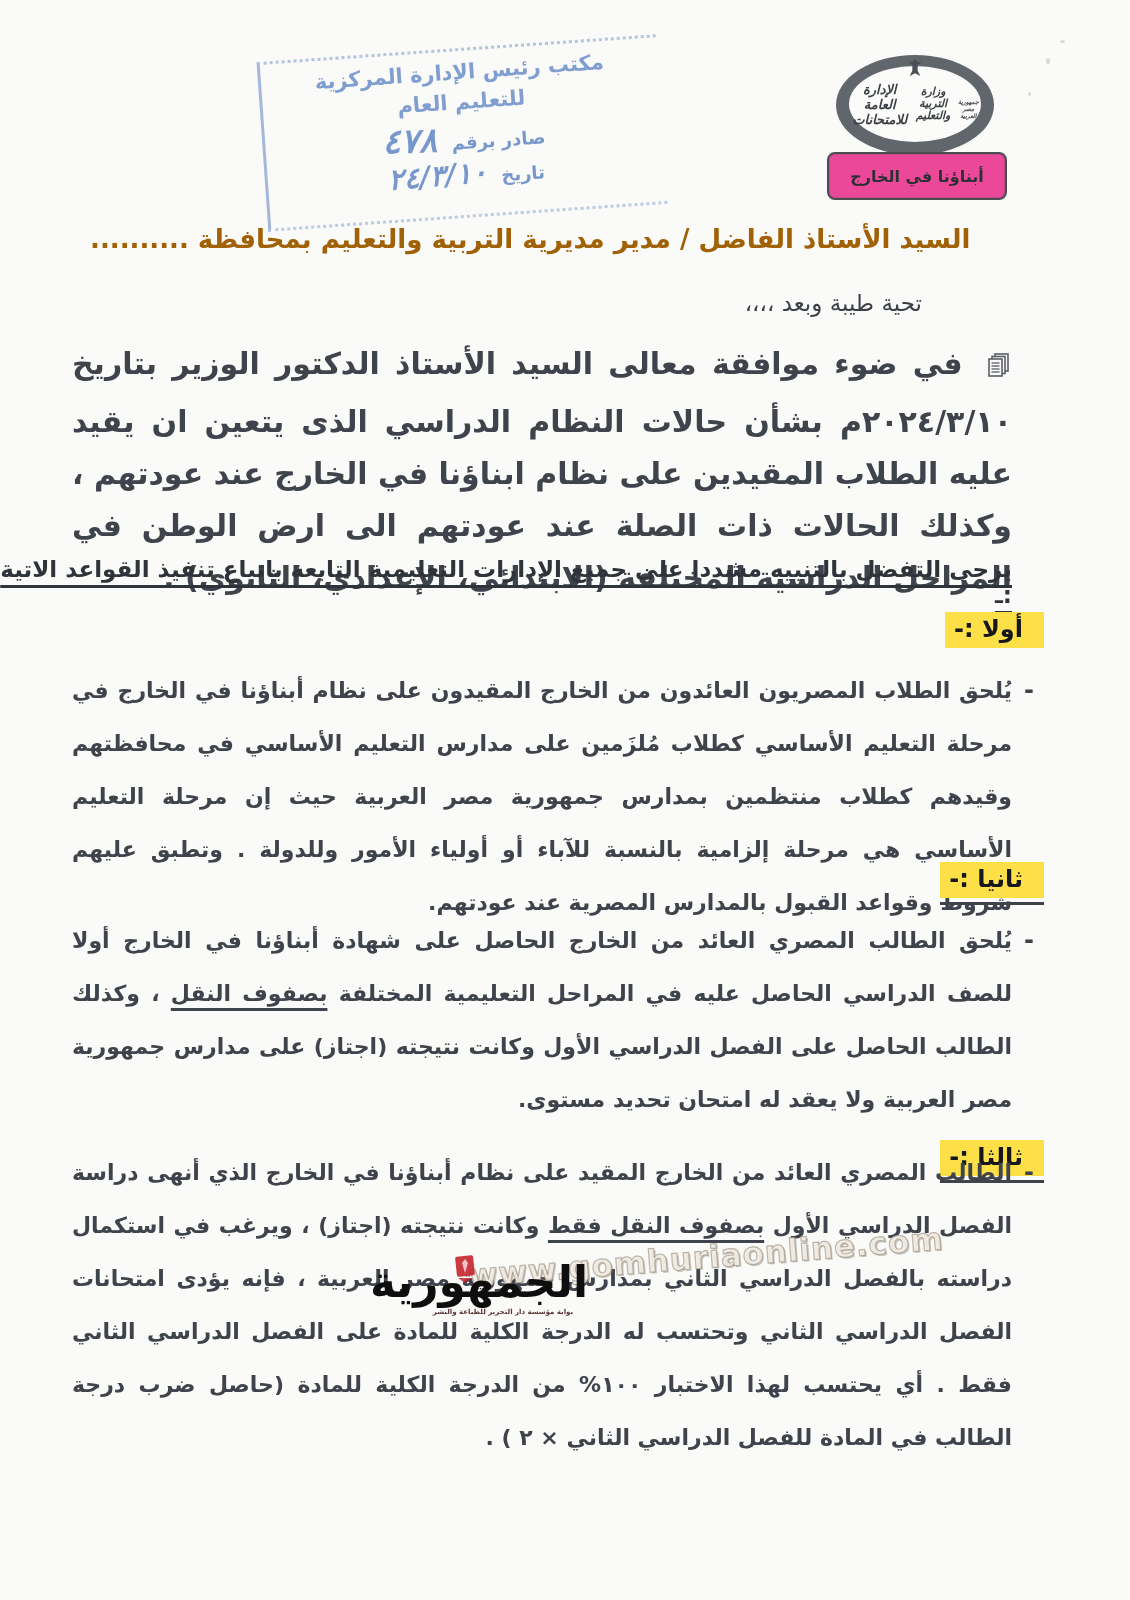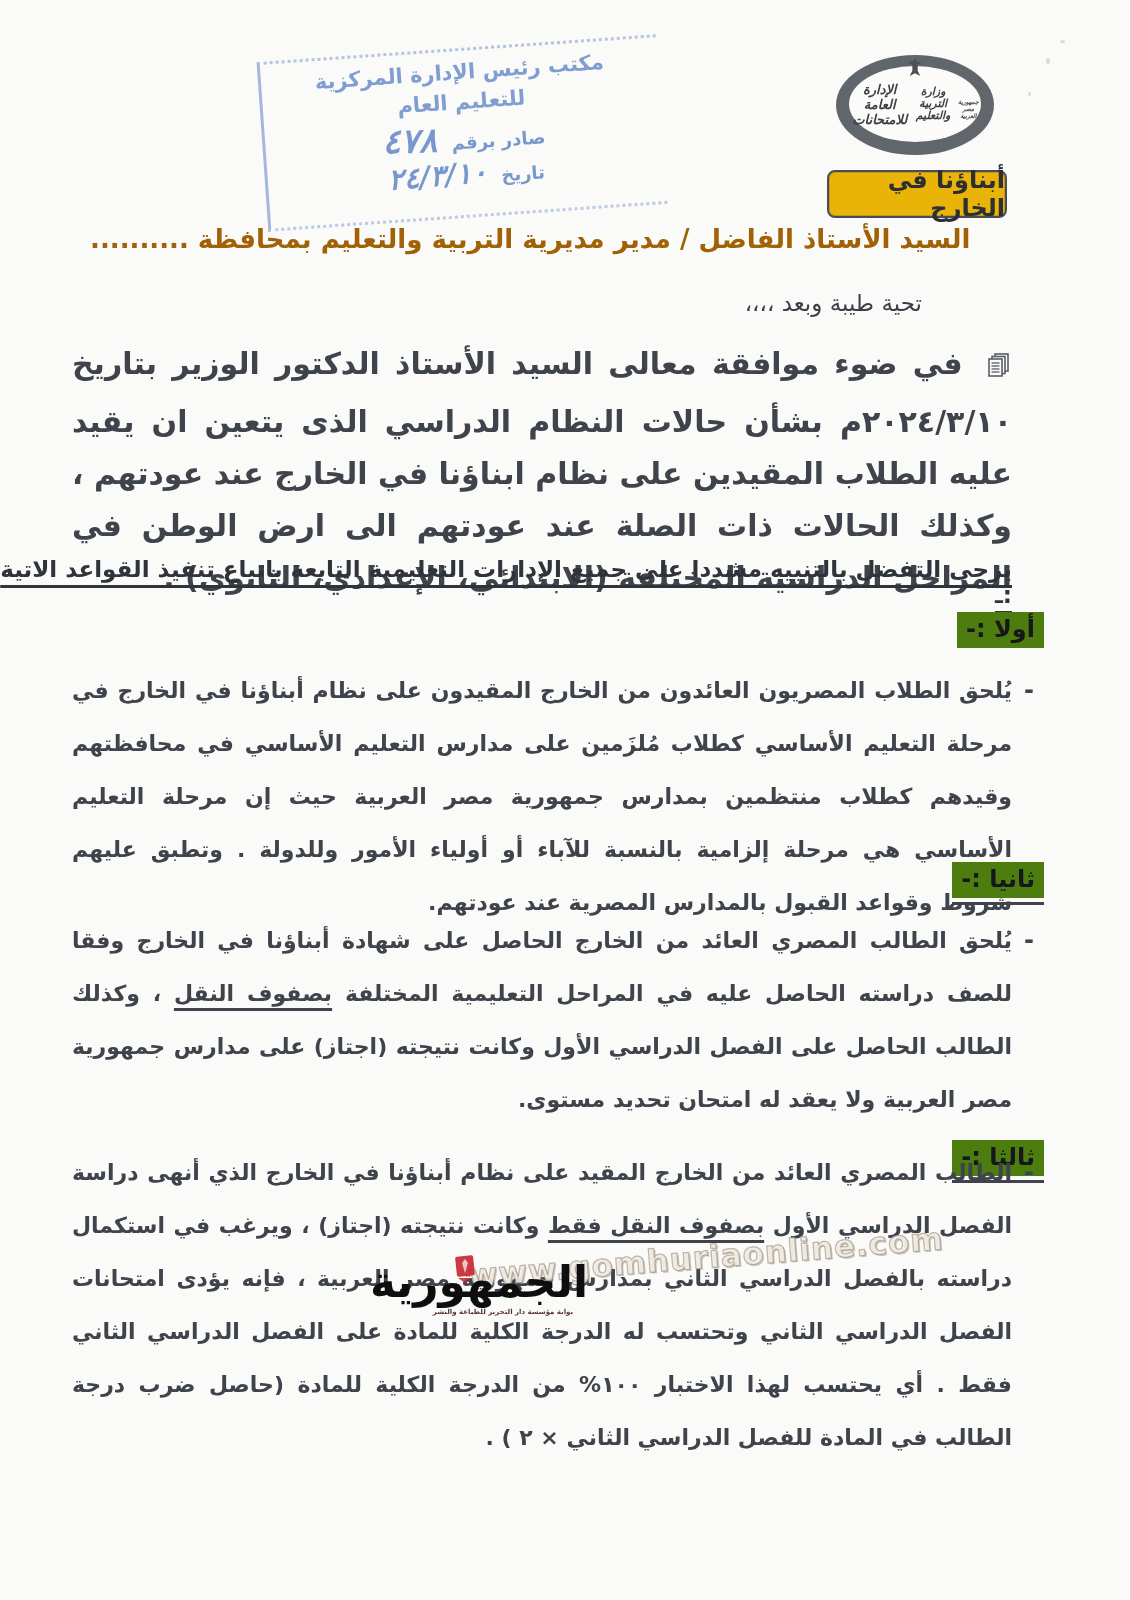--- a/index.html
+++ b/index.html
@@ -42,24 +42,23 @@
   }
   .seal-country{font-size:6px;font-weight:bold;color:#4c5056;letter-spacing:.5px;margin-top:8px;}
   .seal-ministry{font-size:11px;font-weight:bold;color:#3c4046;line-height:12px;}
   .seal-dept{font-size:13px;font-weight:bold;color:#3c4046;margin-top:1px;}
   .seal-eagle{position:absolute;left:50%;top:-8px;transform:translateX(-50%);}
   
   .badge{
     position:absolute;left:827px;top:152px;width:176px;height:44px;
     border:2.5px solid #4a4e54;border-radius:8px;
     display:flex;align-items:center;justify-content:center;
-    font-size:24px;font-weight:bold;color:#2c2f34;
+    font-size:16px;font-weight:bold;color:#2c2f34;
     box-shadow:inset 0 0 0 1px rgba(74,78,84,.25);
-    background:#eab308;
-    margin-top:18px;
+    background:#ec4899;
   }
   
   .title{
     position:absolute;right:118px;top:224px;left:90px;
     font-size:26px;font-weight:bold;color:#a16207;text-align:left;
   }
   .greeting{
     position:absolute;right:208px;top:290px;
     font-size:23px;font-weight:normal;color:#3a3e46;
   }
@@ -69,22 +68,22 @@
     text-align:justify;
   }
   .pages-ic{vertical-align:-6px;margin-left:8px;}
   .directive{
     position:absolute;right:118px;top:556px;
     font-size:23px;font-weight:bold;color:#2f333a;
     text-decoration:underline;text-decoration-thickness:2.5px;text-underline-offset:8px;
   }
   .sec-h{position:absolute;right:86px;}
   .sec-h .hl{
-    display:inline-block;background:#4d7c0f;color:#15171b;
-    font-size:24px;font-weight:bold;padding:3px 9px 5px 9px;
+    display:inline-block;background:#fde047;color:#15171b;
+    font-size:24px;font-weight:bold;padding:3px 21px 5px 9px;
   }
   .sec-h.u{border-bottom:3px solid #3f434b;padding-bottom:4px;}
   .sec-p{
     position:absolute;right:96px;left:72px;
     display:flex;gap:12px;
   }
   .sec-p .dash{font-size:24px;font-weight:bold;line-height:53px;}
   .sec-p .ptext{
     flex:1;font-size:22px;font-weight:bold;line-height:53px;text-align:justify;
   }
@@ -177,21 +176,21 @@
   <div class="sec-p" style="top:664px">
     <span class="dash">-</span>
     <span class="ptext"><span>يُلحق الطلاب المصريون العائدون من الخارج المقيدون على نظام أبناؤنا في الخارج في مرحلة التعليم الأساسي كطلاب مُلزَمين على مدارس التعليم الأساسي في محافظتهم وقيدهم كطلاب منتظمين بمدارس جمهورية مصر العربية حيث إن مرحلة التعليم الأساسي هي مرحلة إلزامية بالنسبة للآباء أو أولياء الأمور وللدولة . وتطبق عليهم شروط وقواعد القبول بالمدارس المصرية عند عودتهم.</span></span>
   </div>
 
   <div class="sec-h u" style="top:862px">
     <span class="hl">ثانيا :-</span>
   </div>
   <div class="sec-p" style="top:914px">
     <span class="dash">-</span>
-    <span class="ptext"><span>يُلحق الطالب المصري العائد من الخارج الحاصل على شهادة أبناؤنا في الخارج وفقا للصف دراسته الحاصل عليه في المراحل التعليمية المختلفة </span><span class="useg">بصفوف النقل</span><span> ، وكذلك الطالب الحاصل على الفصل الدراسي الأول وكانت نتيجته (اجتاز) على مدارس جمهورية مصر العربية ولا يعقد له امتحان تحديد مستوى.</span></span>
+    <span class="ptext"><span>يُلحق الطالب المصري العائد من الخارج الحاصل على شهادة أبناؤنا في الخارج أولا للصف الدراسي الحاصل عليه في المراحل التعليمية المختلفة </span><span class="useg">بصفوف النقل</span><span> ، وكذلك الطالب الحاصل على الفصل الدراسي الأول وكانت نتيجته (اجتاز) على مدارس جمهورية مصر العربية ولا يعقد له امتحان تحديد مستوى.</span></span>
   </div>
 
   <div class="sec-h u" style="top:1140px">
     <span class="hl">ثالثا :-</span>
   </div>
   <div class="sec-p" style="top:1146px">
     <span class="dash">-</span>
     <span class="ptext"><span>الطالب المصري العائد من الخارج المقيد على نظام أبناؤنا في الخارج الذي أنهى دراسة الفصل الدراسي الأول </span><span class="useg">بصفوف النقل فقط</span><span> وكانت نتيجته (اجتاز) ، ويرغب في استكمال دراسته بالفصل الدراسي الثاني بمدارس جمهورية مصر العربية ، فإنه يؤدى امتحانات الفصل الدراسي الثاني وتحتسب له الدرجة الكلية للمادة على الفصل الدراسي الثاني فقط . أي يحتسب لهذا الاختبار ١٠٠% من الدرجة الكلية للمادة (حاصل ضرب درجة الطالب في المادة للفصل الدراسي الثاني × ٢ ) .</span></span>
   </div>
 

